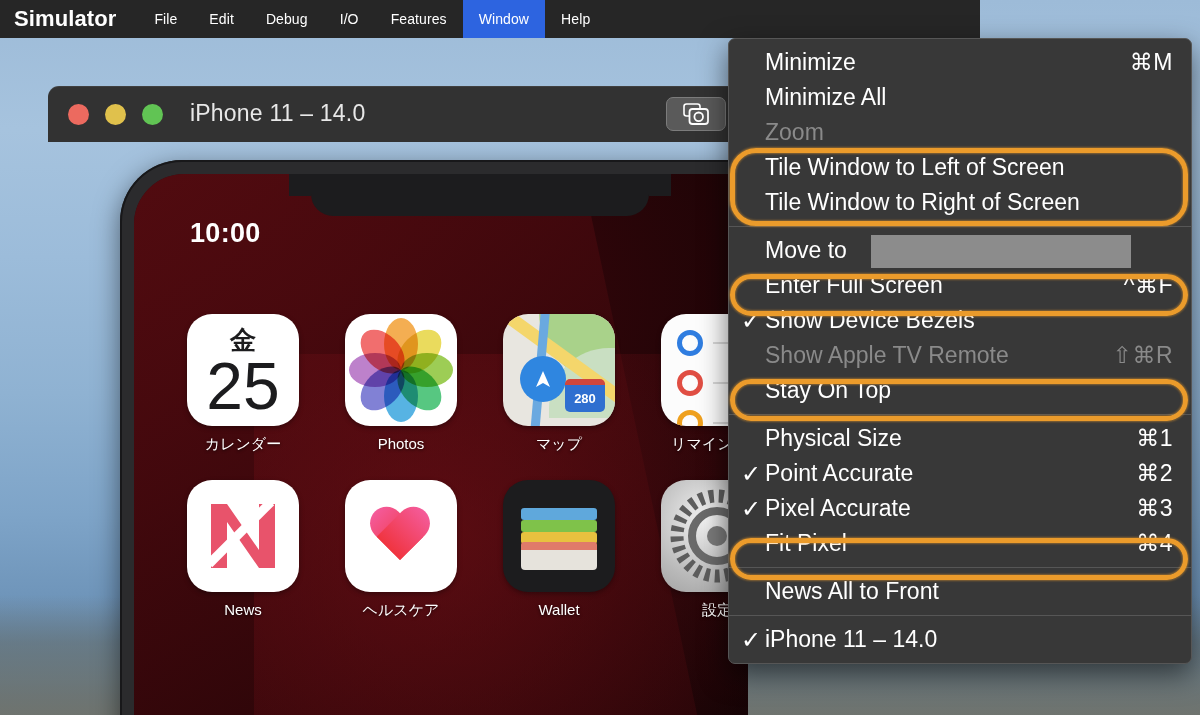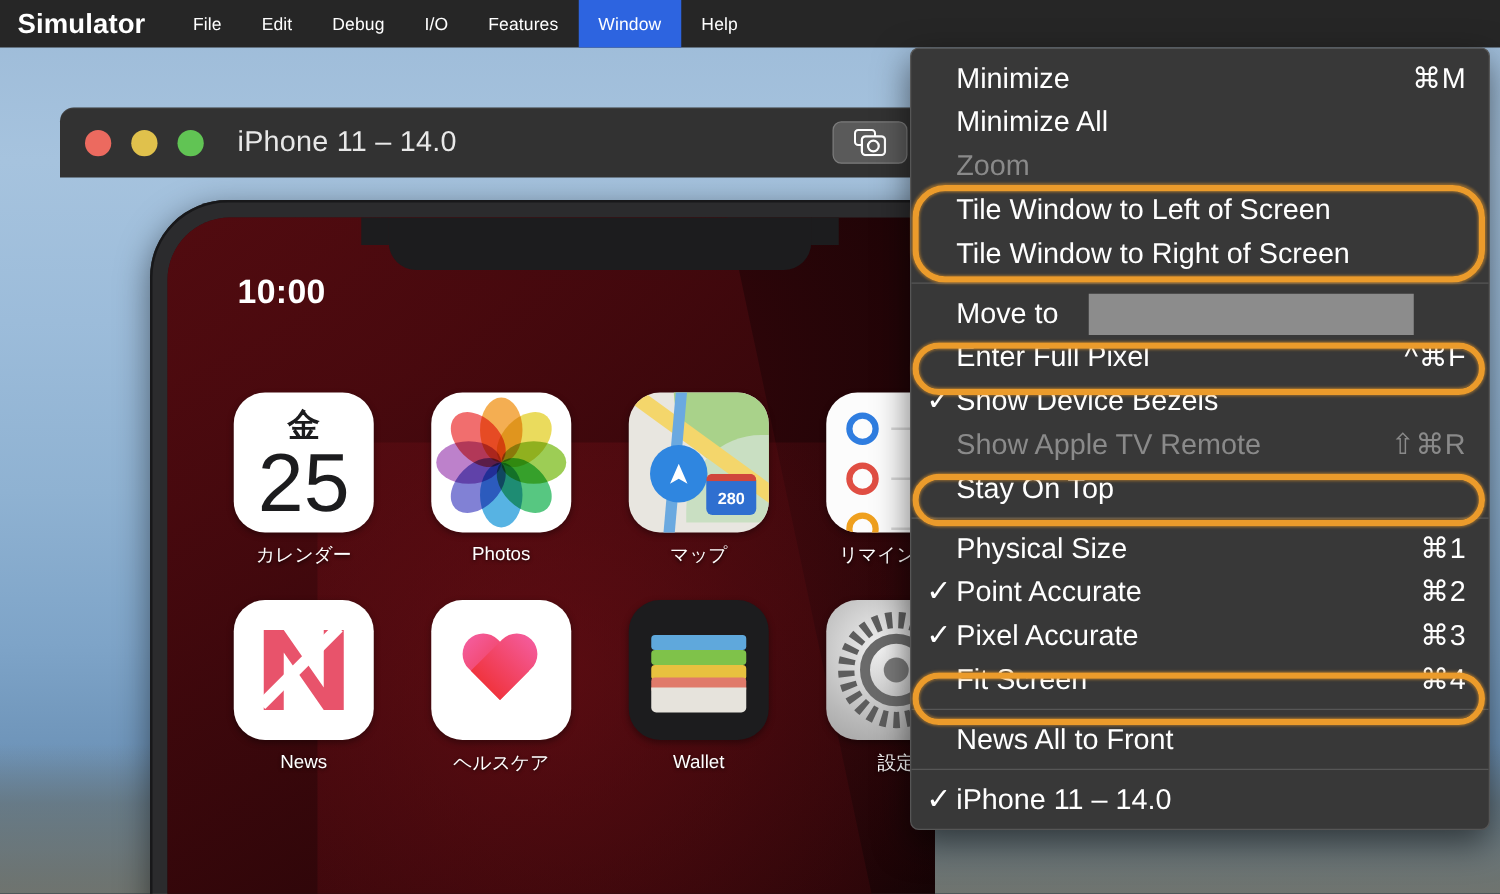--- a/index.html
+++ b/index.html
@@ -29,21 +29,21 @@
         #5b7f9f 95%,
         #4b6a85 100%);
   }
   .desktop-mountain {
     position: absolute; left: 0; bottom: 0; width: 1200px; height: 120px;
     background: linear-gradient(180deg, rgba(90,110,120,0) 0%, rgba(105,110,105,0.55) 40%, rgba(120,118,105,0.8) 100%);
   }
 
   
   .menubar {
-    position: absolute; left: 0; top: 0; width: 1200px; height: 38px;
+    position: absolute; left: 0; top: 0; width: 980px; height: 38px;
     background: #262626;
     display: flex; align-items: stretch;
     z-index: 40;
   }
   .mb-item {
     display: flex; align-items: center;
     padding: 0 16px;
     color: #ffffff;
     font-size: 14px;
     letter-spacing: 0.1px;
@@ -456,21 +456,21 @@
         <span class="lbl">Tile Window to Right of Screen</span>
       </div>
       <div class="msep"></div>
       <div class="mi">
         <span class="check"></span>
         <span class="lbl">Move to</span>
         <div class="redact"></div>
       </div>
       <div class="mi">
         <span class="check"></span>
-        <span class="lbl">Enter Full Pixel</span>
+        <span class="lbl">Enter Full Screen</span>
         <span class="kbd">^⌘F</span>
       </div>
       <div class="mi">
         <span class="check">✓</span>
         <span class="lbl">Show Device Bezels</span>
       </div>
       <div class="mi disabled">
         <span class="check"></span>
         <span class="lbl">Show Apple TV Remote</span>
         <span class="kbd">⇧⌘R</span>
@@ -490,21 +490,21 @@
         <span class="lbl">Point Accurate</span>
         <span class="kbd">⌘2</span>
       </div>
       <div class="mi">
         <span class="check">✓</span>
         <span class="lbl">Pixel Accurate</span>
         <span class="kbd">⌘3</span>
       </div>
       <div class="mi">
         <span class="check"></span>
-        <span class="lbl">Fit Screen</span>
+        <span class="lbl">Fit Pixel</span>
         <span class="kbd">⌘4</span>
       </div>
       <div class="msep"></div>
       <div class="mi">
         <span class="check"></span>
         <span class="lbl">News All to Front</span>
       </div>
       <div class="msep"></div>
       <div class="mi">
         <span class="check">✓</span>

